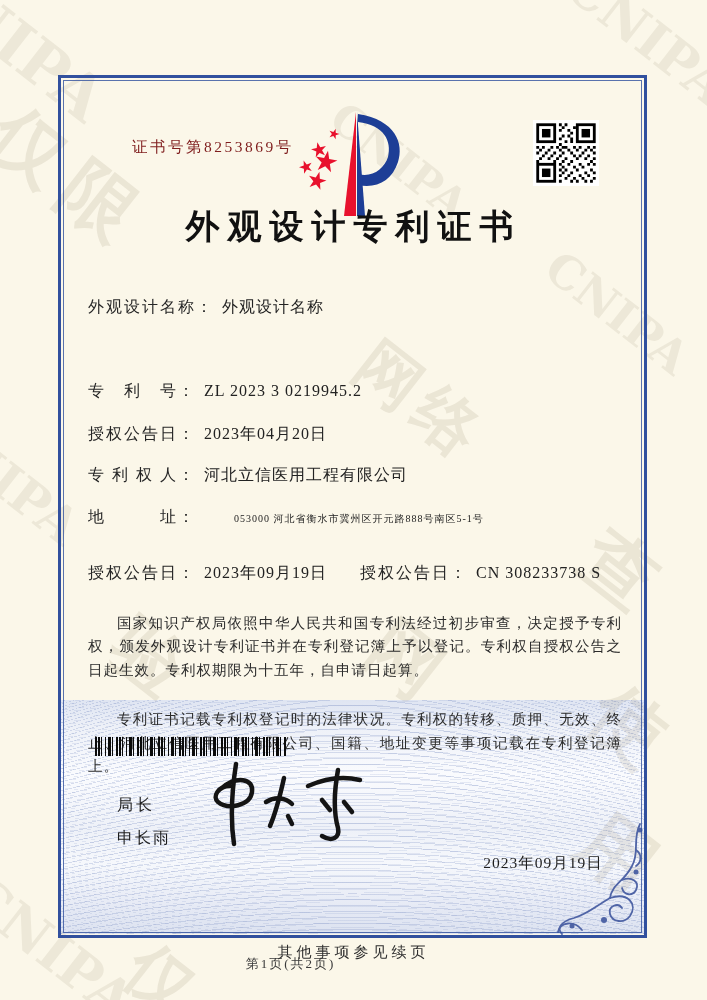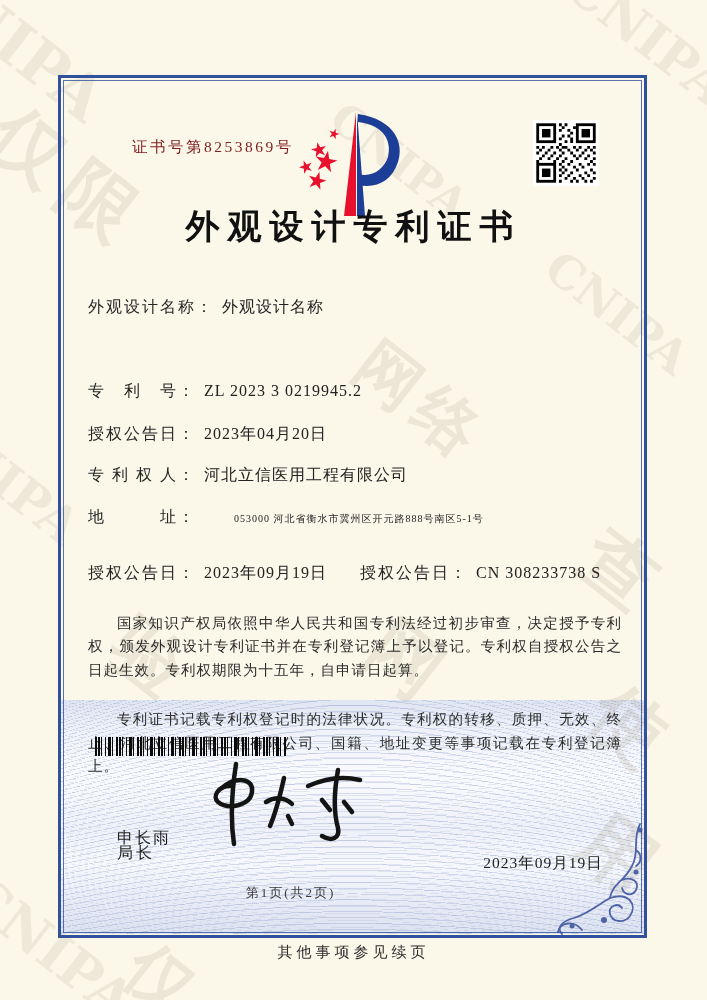--- a/index.html
+++ b/index.html
@@ -67,29 +67,29 @@
   .paras p { text-indent:2em; font-size:14.5px; line-height:1.62; letter-spacing:1px;
              color:#2b2b2b; text-align:justify; margin-bottom:7px;margin-top:26px; }
 
   .barcode { position:absolute; left:95px; top:737px; width:192px; height:19px;
     background-image:repeating-linear-gradient(90deg,
       #0b0b0b 0 2px, transparent 2px 3px, #0b0b0b 3px 5px, transparent 5px 6px,
       #0b0b0b 6px 7px, transparent 7px 10px, #0b0b0b 10px 11px, transparent 11px 13px,
       #0b0b0b 13px 16px, transparent 16px 17px, #0b0b0b 17px 18px, transparent 18px 21px); }
 
   .director-title { position:absolute; left:117px; top:795px; font-size:16px; letter-spacing:3px; color:#1c1c1c;
-                    font-family:"Liberation Sans","DejaVu Sans",sans-serif;margin-top:48px; }
+                    font-family:"Liberation Sans","DejaVu Sans",sans-serif; }
   .director-name  { position:absolute; left:117px; top:828px; font-size:16px; letter-spacing:2px; color:#1c1c1c;
                     font-family:"Liberation Sans","DejaVu Sans",sans-serif; }
   .signature { position:absolute; left:192px; top:756px; }
 
   .issue-date { position:absolute; left:458px; top:853px; width:170px; text-align:center;
                 font-size:15.5px; letter-spacing:1px; color:#1e1e1e; }
 
-  .page-info { position:absolute; left:0; top:884px; width:581px; text-align:center;
+  .page-info { position:absolute; left:0; top:955px; width:581px; text-align:center;
                font-size:13px; letter-spacing:2px; color:#3a3a3a; }
   .note { position:absolute; left:0; top:943px; width:707px; text-align:center;
           font-size:15px; letter-spacing:4px; color:#2e2e2e; }
 
   .flourish { position:absolute; left:552px; top:822px; z-index:6; }
 </style>
 </head>
 <body>
 
 <div class="page">

